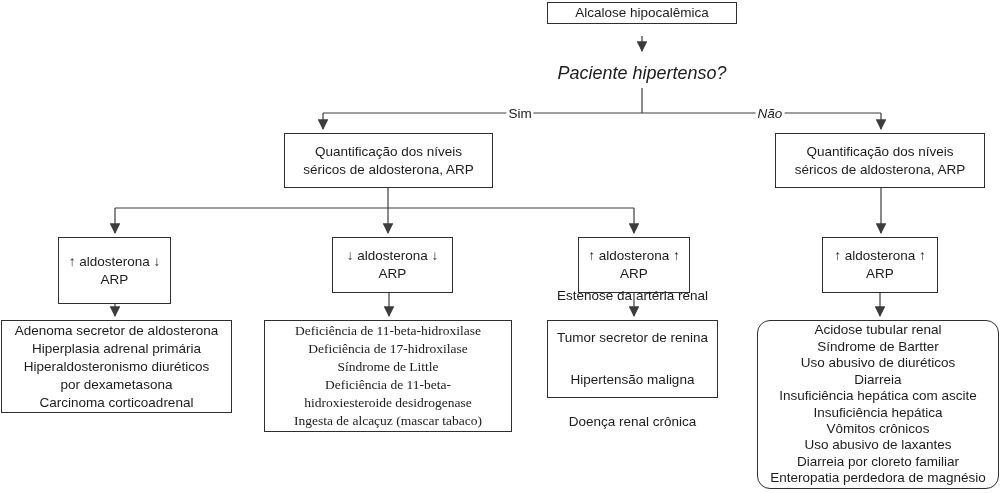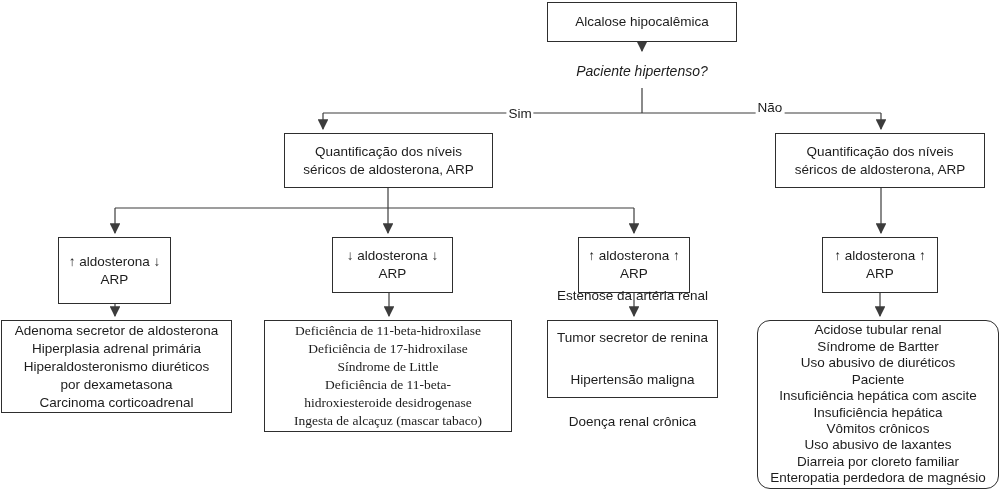--- a/index.html
+++ b/index.html
@@ -34,46 +34,46 @@
     font-size: 13.5px;
     line-height: 18px;
   }
   .box .ln { white-space: nowrap; }
 
   .question {
     position: absolute;
     left: 642px;
     top: 63px;
     transform: translateX(-50%);
-    font-size: 14px;
+    font-size: 18px;
     font-style: italic;
     white-space: nowrap;
   }
   .edge-label {
     position: absolute;
     transform: translate(-50%, -50%);
     background: #ffffff;
     padding: 0 2px;
     font-size: 13.5px;
     line-height: 15px;
   }
   
-  #node-root   { left: 547px; top: 2px;   width: 190px; height: 40px; }
+  #node-root   { left: 547px; top: 2px;   width: 190px; height: 22px; }
   #node-quant-left  { left: 284px; top: 133px; width: 209px; height: 55px; }
   #node-quant-right { left: 775px; top: 133px; width: 210px; height: 55px; }
   #node-mid-a { left: 58px;  top: 237px; width: 113px; height: 67px; }
   #node-mid-b { left: 332px; top: 237px; width: 121px; height: 56px; }
   #node-mid-c { left: 578px; top: 237px; width: 112px; height: 56px; }
   #node-mid-d { left: 822px; top: 237px; width: 116px; height: 56px; }
   #node-bot-a { left: 1px;   top: 320px; width: 231px; height: 93px; align-items: center;  }
   #node-bot-b { left: 264px; top: 320px; width: 248px; height: 112px; font-family: Liberation Serif, serif; }
   #node-bot-c { left: 547px; top: 320px; width: 171px; height: 78px; gap: 24px;  }
   #node-bot-d { left: 757px; top: 320px; width: 242px; height: 169px; line-height: 16.4px; border-radius: 13px; }
   #label-sim { left: 520px; top: 113px; }
-  #label-nao { left: 770px; top: 107px; }
+  #label-nao { left: 770px; top: 113px; font-style: italic; }
 </style>
 </head>
 <body>
 
 <div id="canvas">
 
   <svg id="connectors" viewBox="0 0 1003 493" xmlns="http://www.w3.org/2000/svg">
     <defs>
       <marker id="arrow" viewBox="0 0 10 10" refX="9" refY="5" markerWidth="9" markerHeight="9" orient="auto-start-reverse">
         <path d="M0,0 L10,5 L0,10 z" fill="#3c3c3c"></path>
@@ -168,21 +168,21 @@
     <div class="ln">Estenose da artéria renal</div>
     <div class="ln">Tumor secretor de renina</div>
     <div class="ln">Hipertensão maligna</div>
     <div class="ln">Doença renal crônica</div>
   </div>
 
   <div class="box" id="node-bot-d">
     <div class="ln">Acidose tubular renal</div>
     <div class="ln">Síndrome de Bartter</div>
     <div class="ln">Uso abusivo de diuréticos</div>
-    <div class="ln">Paciente</div>
+    <div class="ln">Diarreia</div>
     <div class="ln">Insuficiência hepática com ascite</div>
     <div class="ln">Insuficiência hepática</div>
     <div class="ln">Vômitos crônicos</div>
     <div class="ln">Uso abusivo de laxantes</div>
     <div class="ln">Diarreia por cloreto familiar</div>
     <div class="ln">Enteropatia perdedora de magnésio</div>
   </div>
 
 </div>
 

